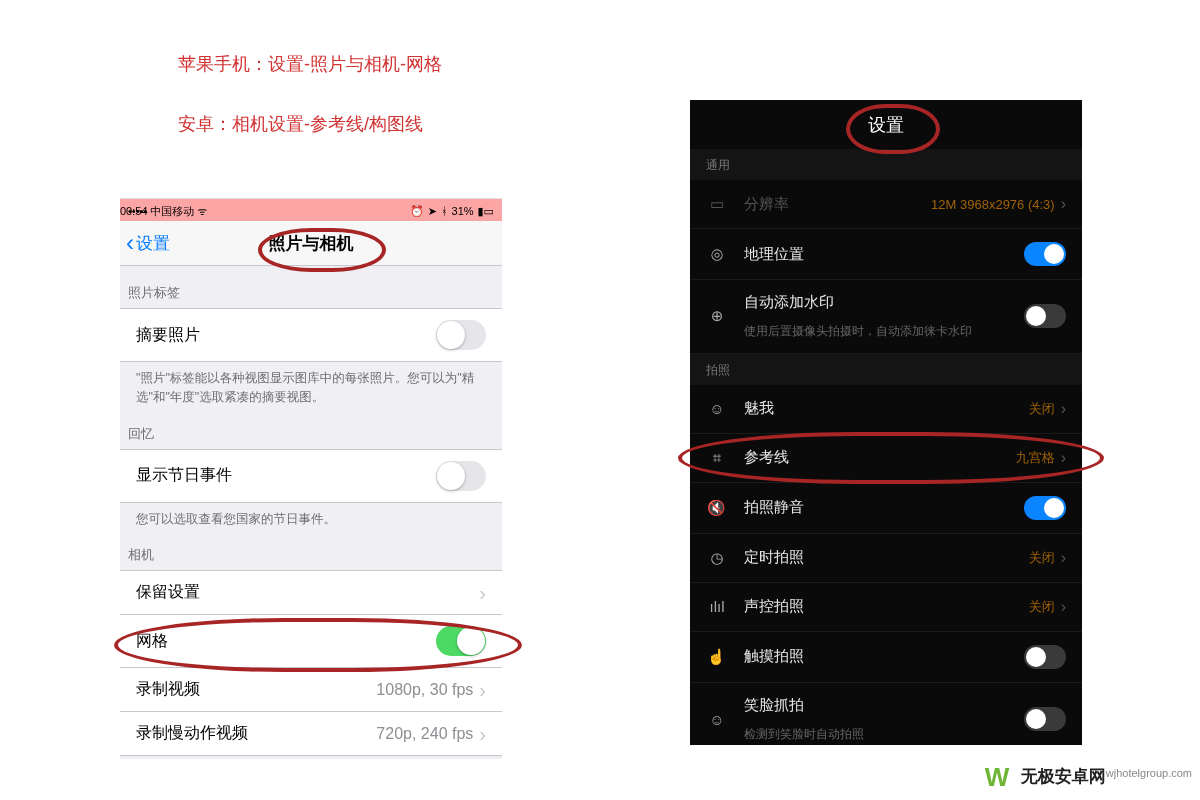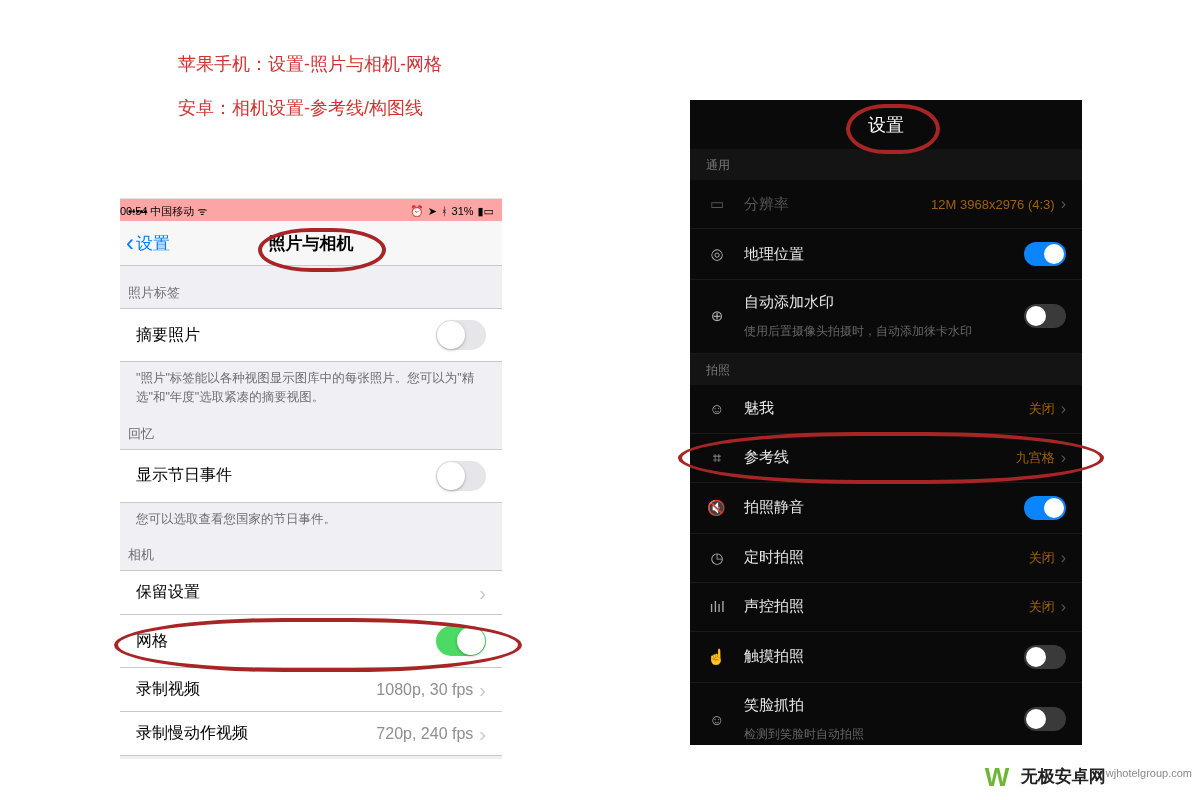--- a/index.html
+++ b/index.html
@@ -161,21 +161,21 @@
   .watermark .txt { display:flex; flex-direction:row; line-height:1.2;}
   .watermark .name{ font-weight:700; font-size:17px; color:#222;}
   .watermark .url { font-size:11px; color:#888;}
 </style>
 </head>
 <body>
 
 <div class="canvas">
 
   <div class="instruction" style="left:178px; top:52px;">苹果手机：设置-照片与相机-网格</div>
-  <div class="instruction" style="left:178px; top:96px;">安卓：相机设置-参考线/构图线</div>
+  <div class="instruction" style="left:178px; top:112px;">安卓：相机设置-参考线/构图线</div>
 
   <div class="iphone">
     <div class="ios-status">
       <span>••••• <span>中国移动</span> ᯤ</span>
       <span style="position:absolute; left:0; right:0; text-align:left;">00:54</span>
       <span class="right">
         <span>⏰</span>
         <span>➤</span>
         <span>ᚼ</span>
         <span>31%</span>

